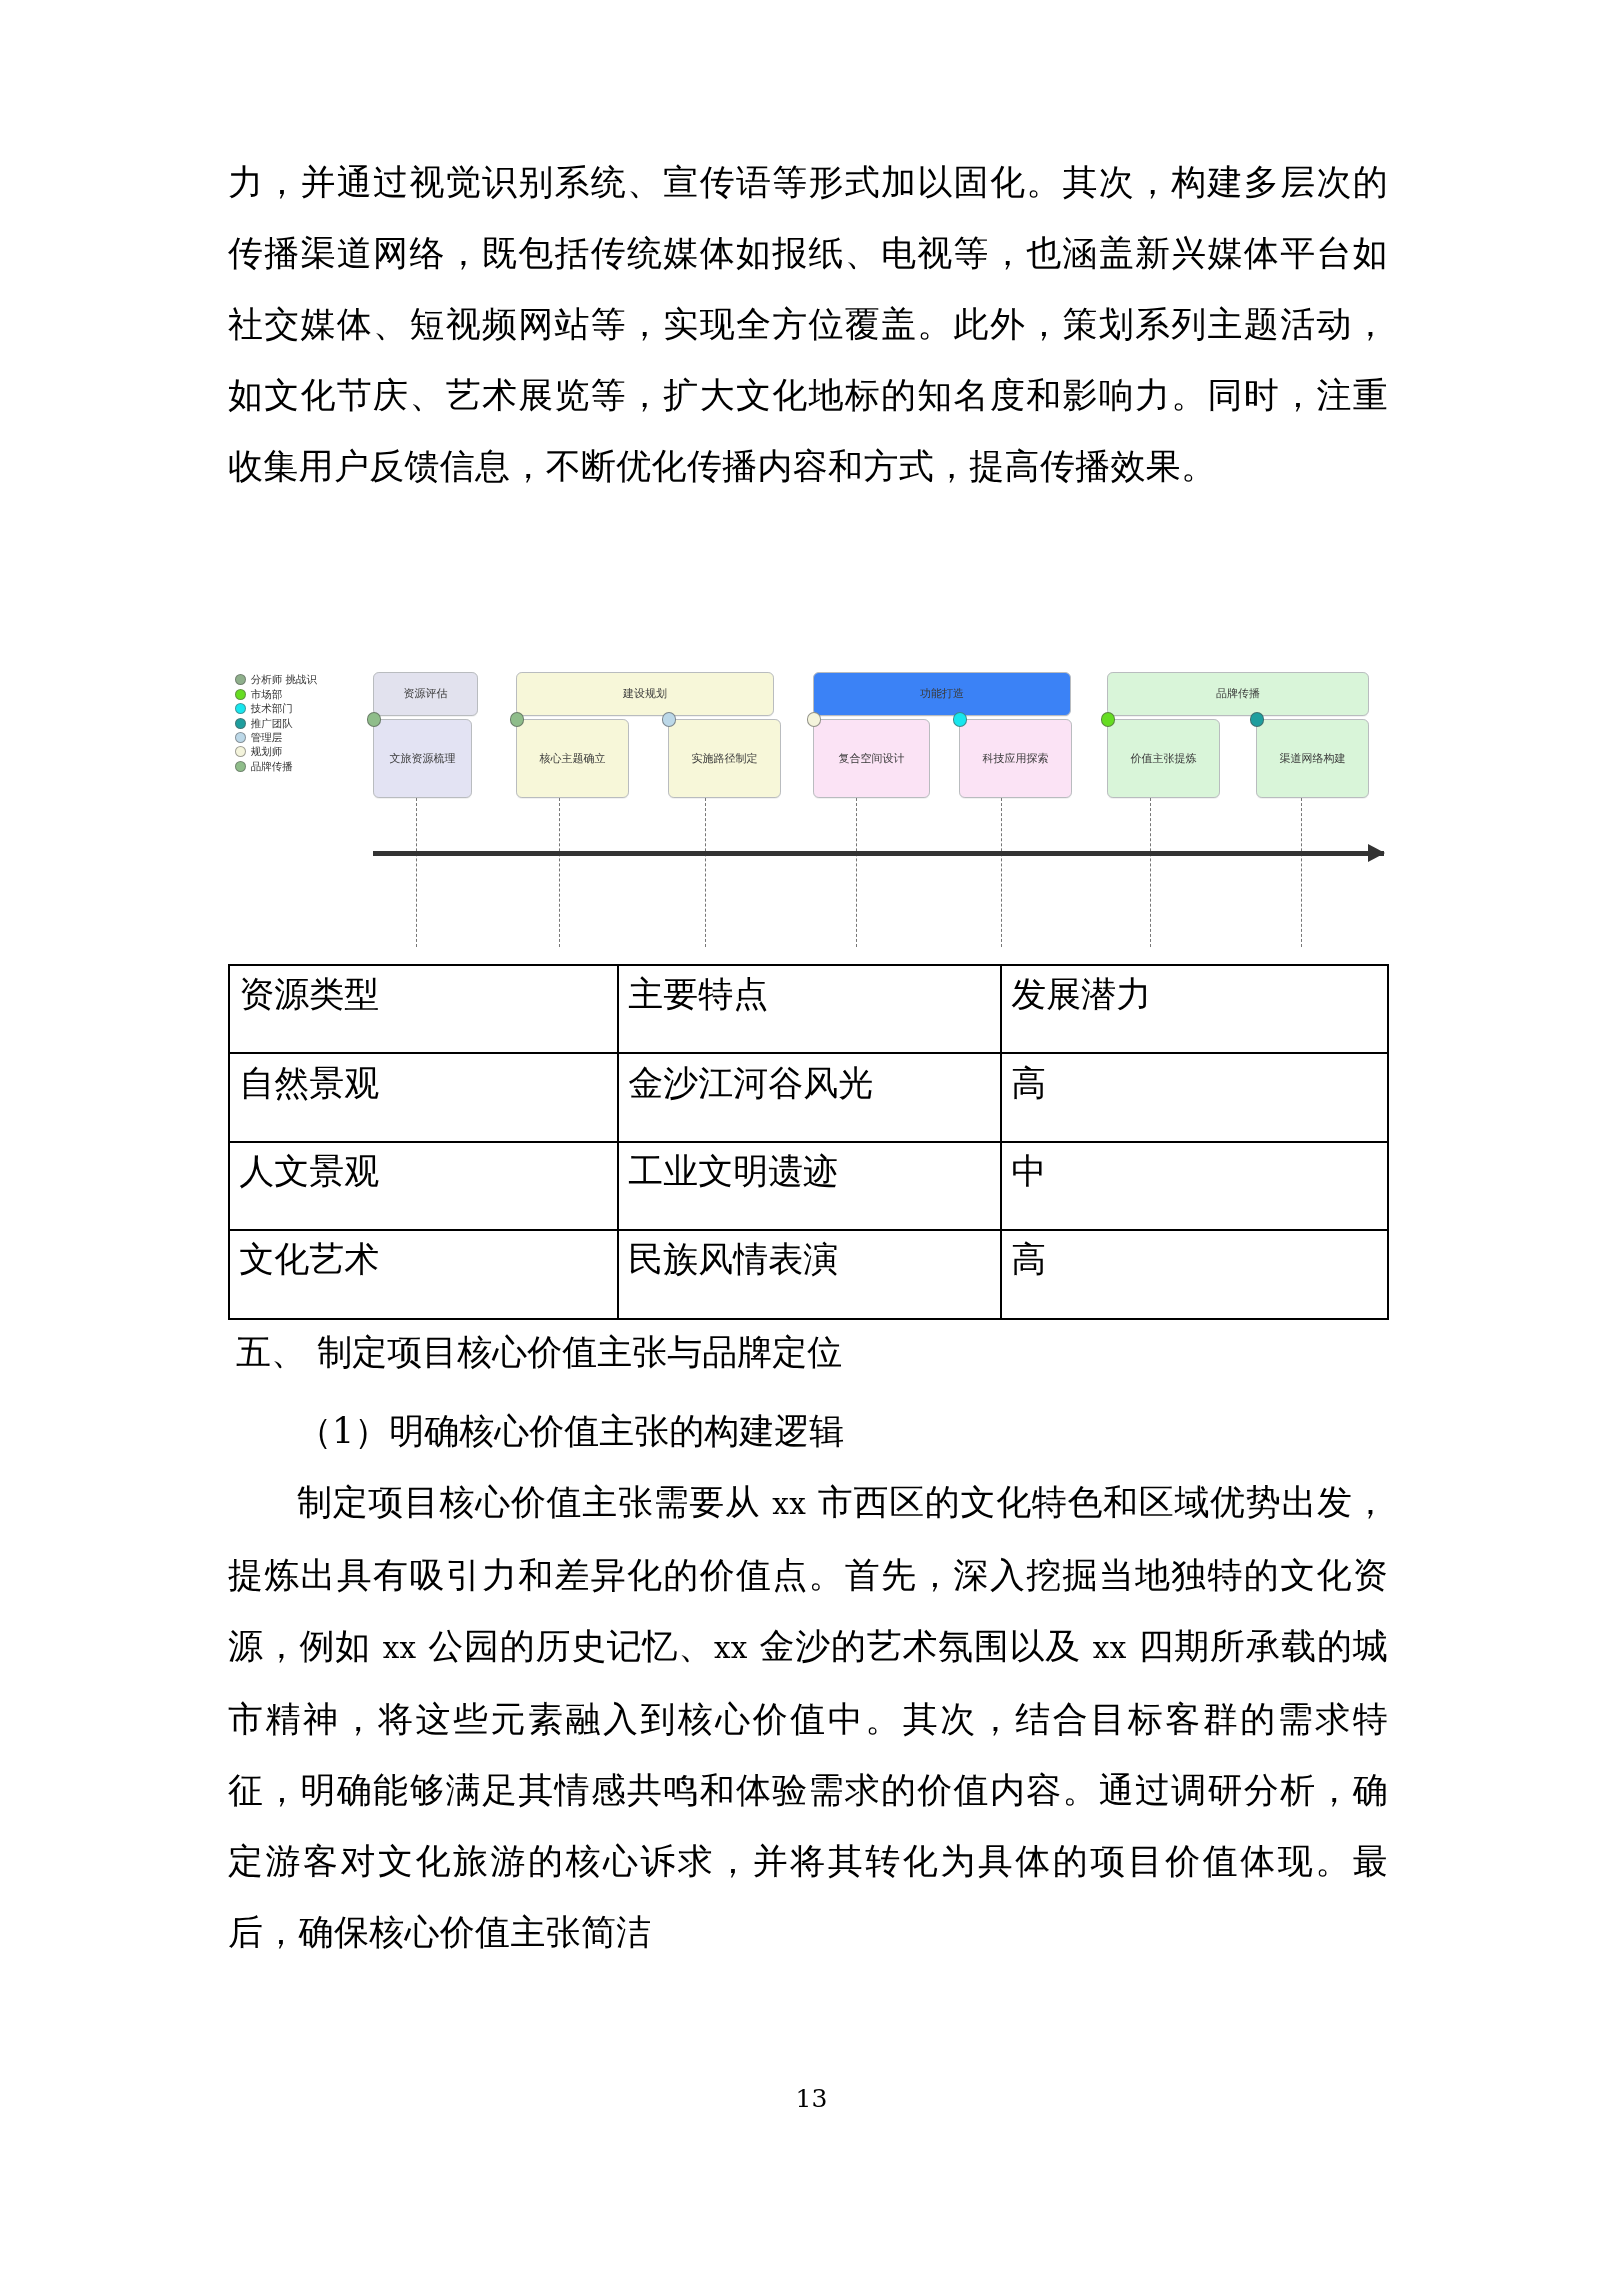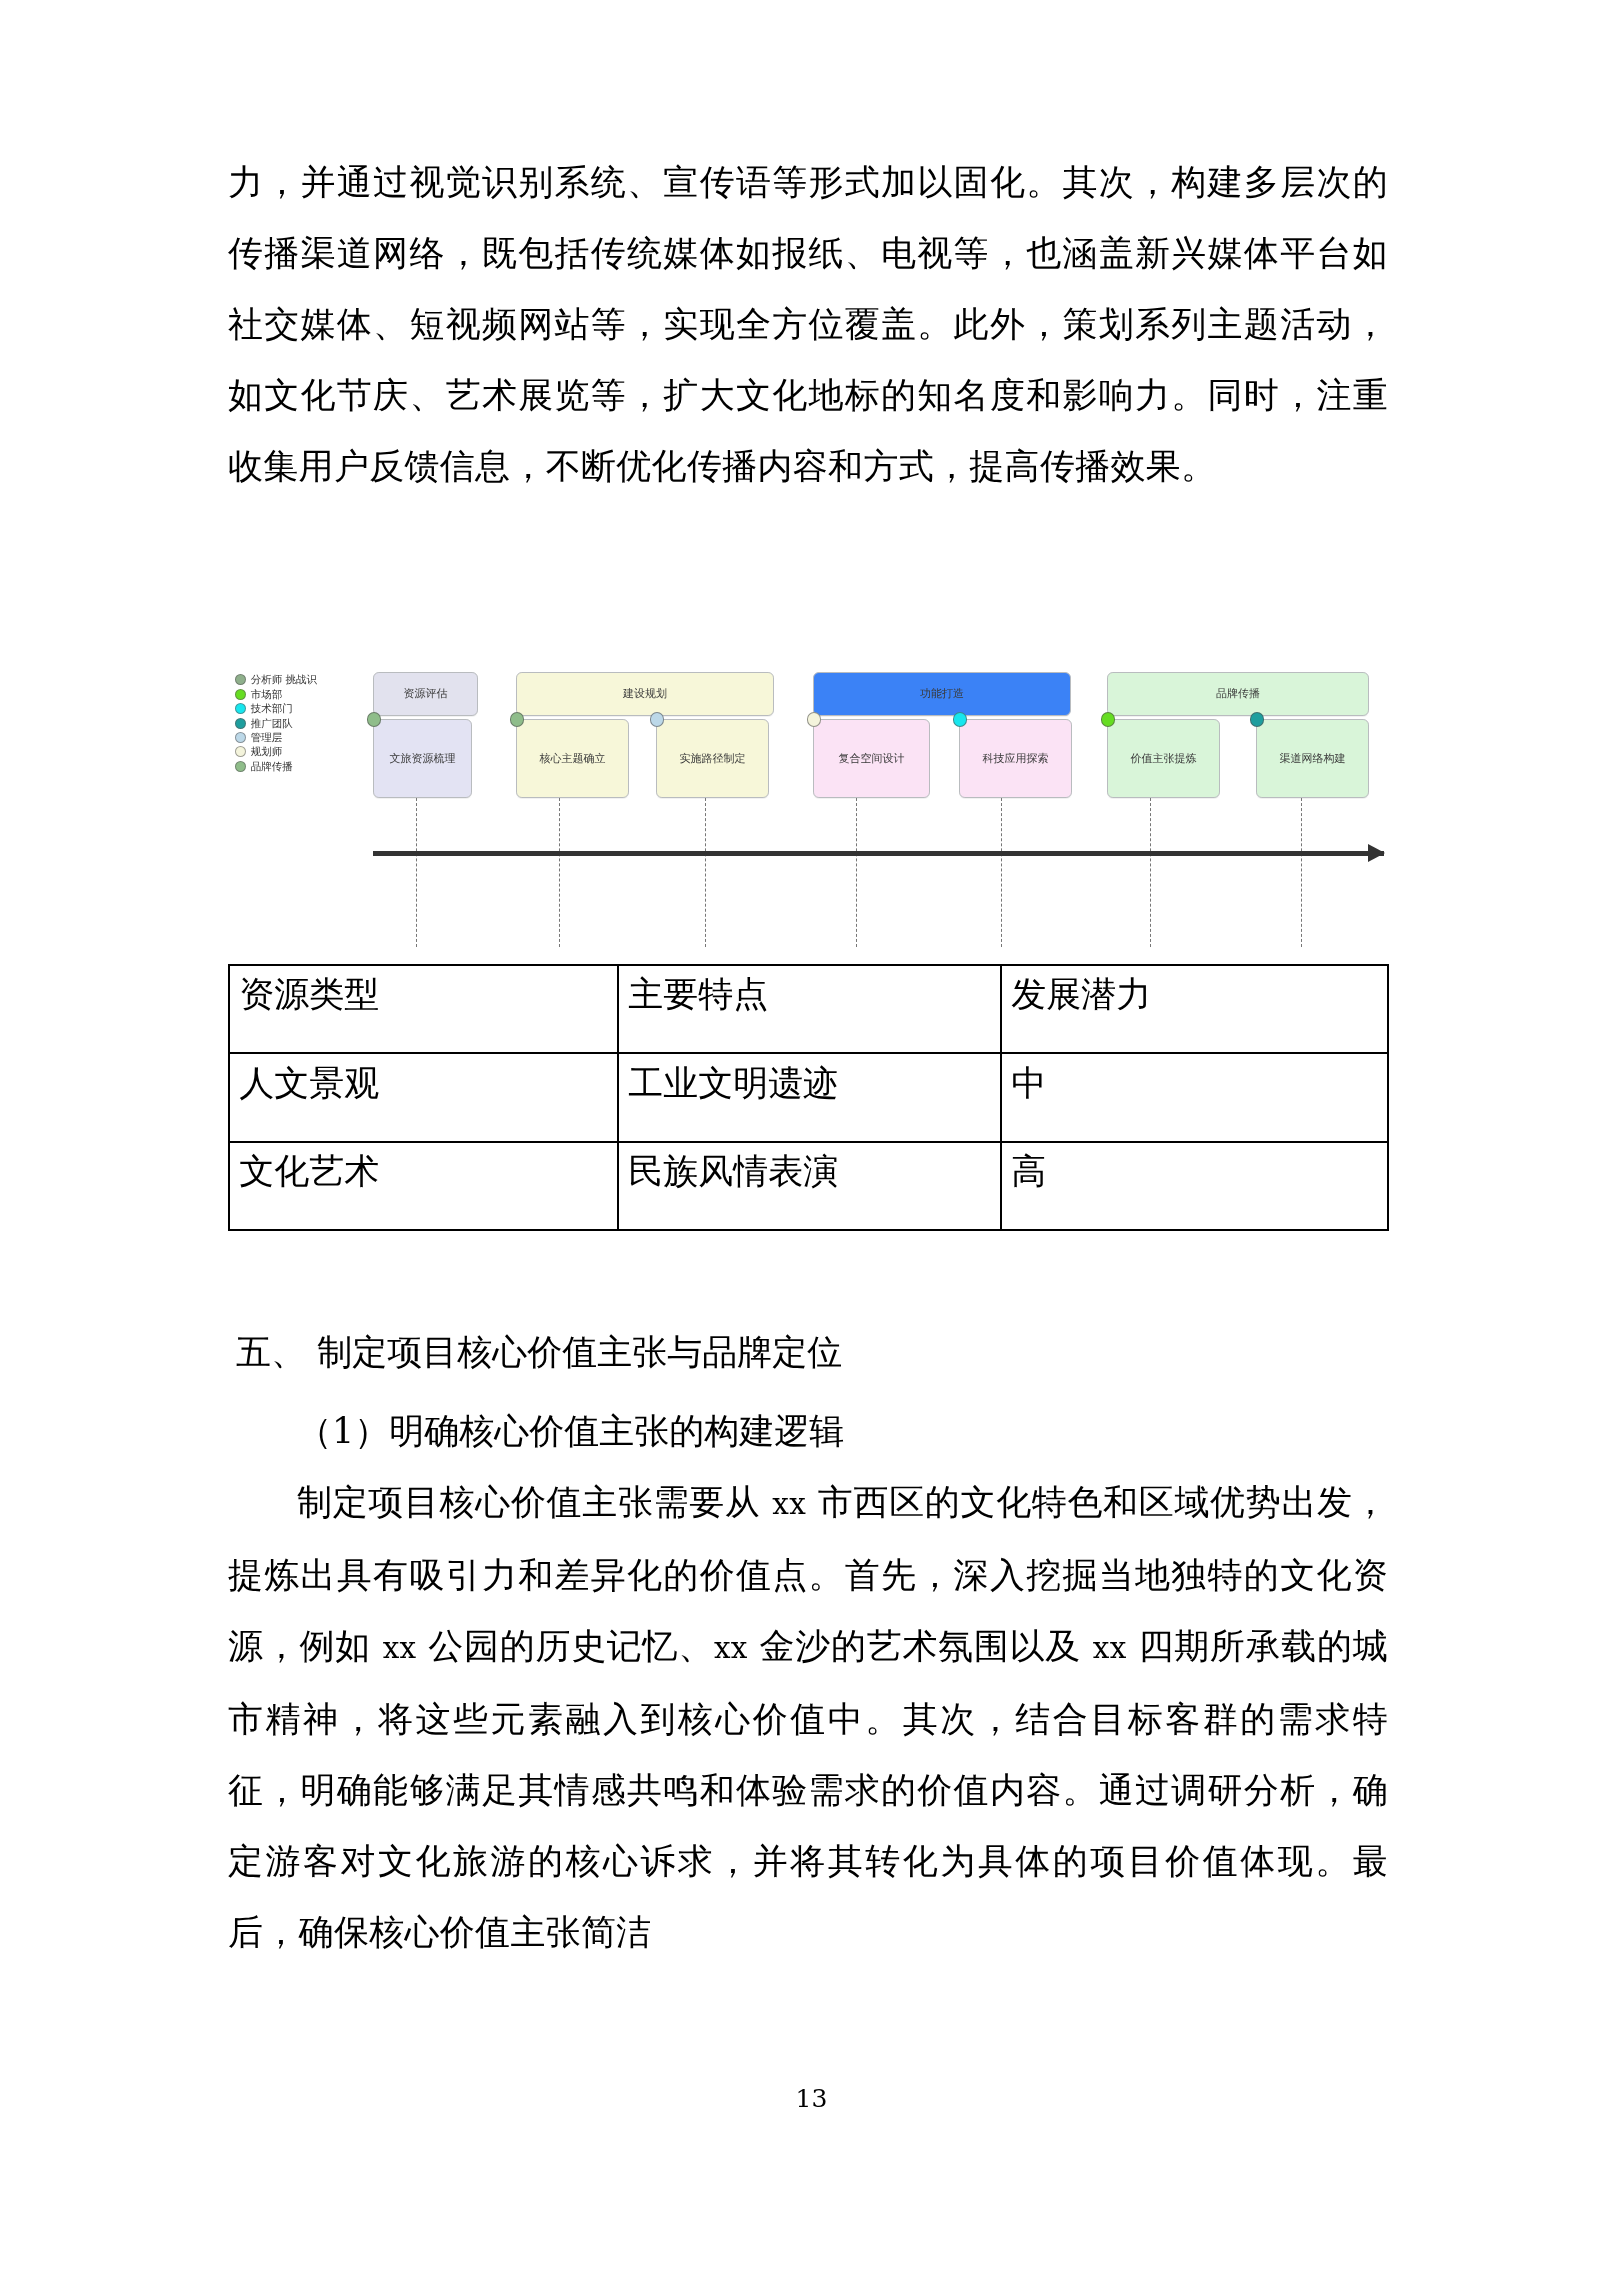--- a/index.html
+++ b/index.html
@@ -261,21 +261,21 @@
           </div>
         </div>
 
         <div class="phase" style="left:143px; width:258px;">
           <div class="phase-header" style="background:#f7f7d9;">建设规划</div>
           <div class="task-row">
             <div class="task" style="left:0px; width:113px; background:#f7f7d9;">
               <span class="task-dot" style="background:#8fbd8a"></span>
               <span>核心主题确立</span>
             </div>
-            <div class="task" style="left:140px; width:113px; background:#f7f7d9;">
+            <div class="task" style="left:152px; width:113px; background:#f7f7d9;">
               <span class="task-dot" style="background:#bcd8e8"></span>
               <span>实施路径制定</span>
             </div>
           </div>
         </div>
 
         <div class="phase" style="left:440px; width:258px;">
           <div class="phase-header" style="background:#3b82f6;">功能打造</div>
           <div class="task-row">
             <div class="task" style="left:0px; width:117px; background:#fbe3f5;">
@@ -325,20 +325,25 @@
           <col class="c2">
           <col class="c3">
         </colgroup>
       <tbody>
         <tr>
           <td>资源类型</td>
           <td>主要特点</td>
           <td>发展潜力</td>
         </tr>
         <tr>
+          <td>自然景观</td>
+          <td>金沙江河谷风光</td>
+          <td>高</td>
+        </tr>
+        <tr>
           <td>人文景观</td>
           <td>工业文明遗迹</td>
           <td>中</td>
         </tr>
         <tr>
           <td>文化艺术</td>
           <td>民族风情表演</td>
           <td>高</td>
         </tr>
       </tbody>

